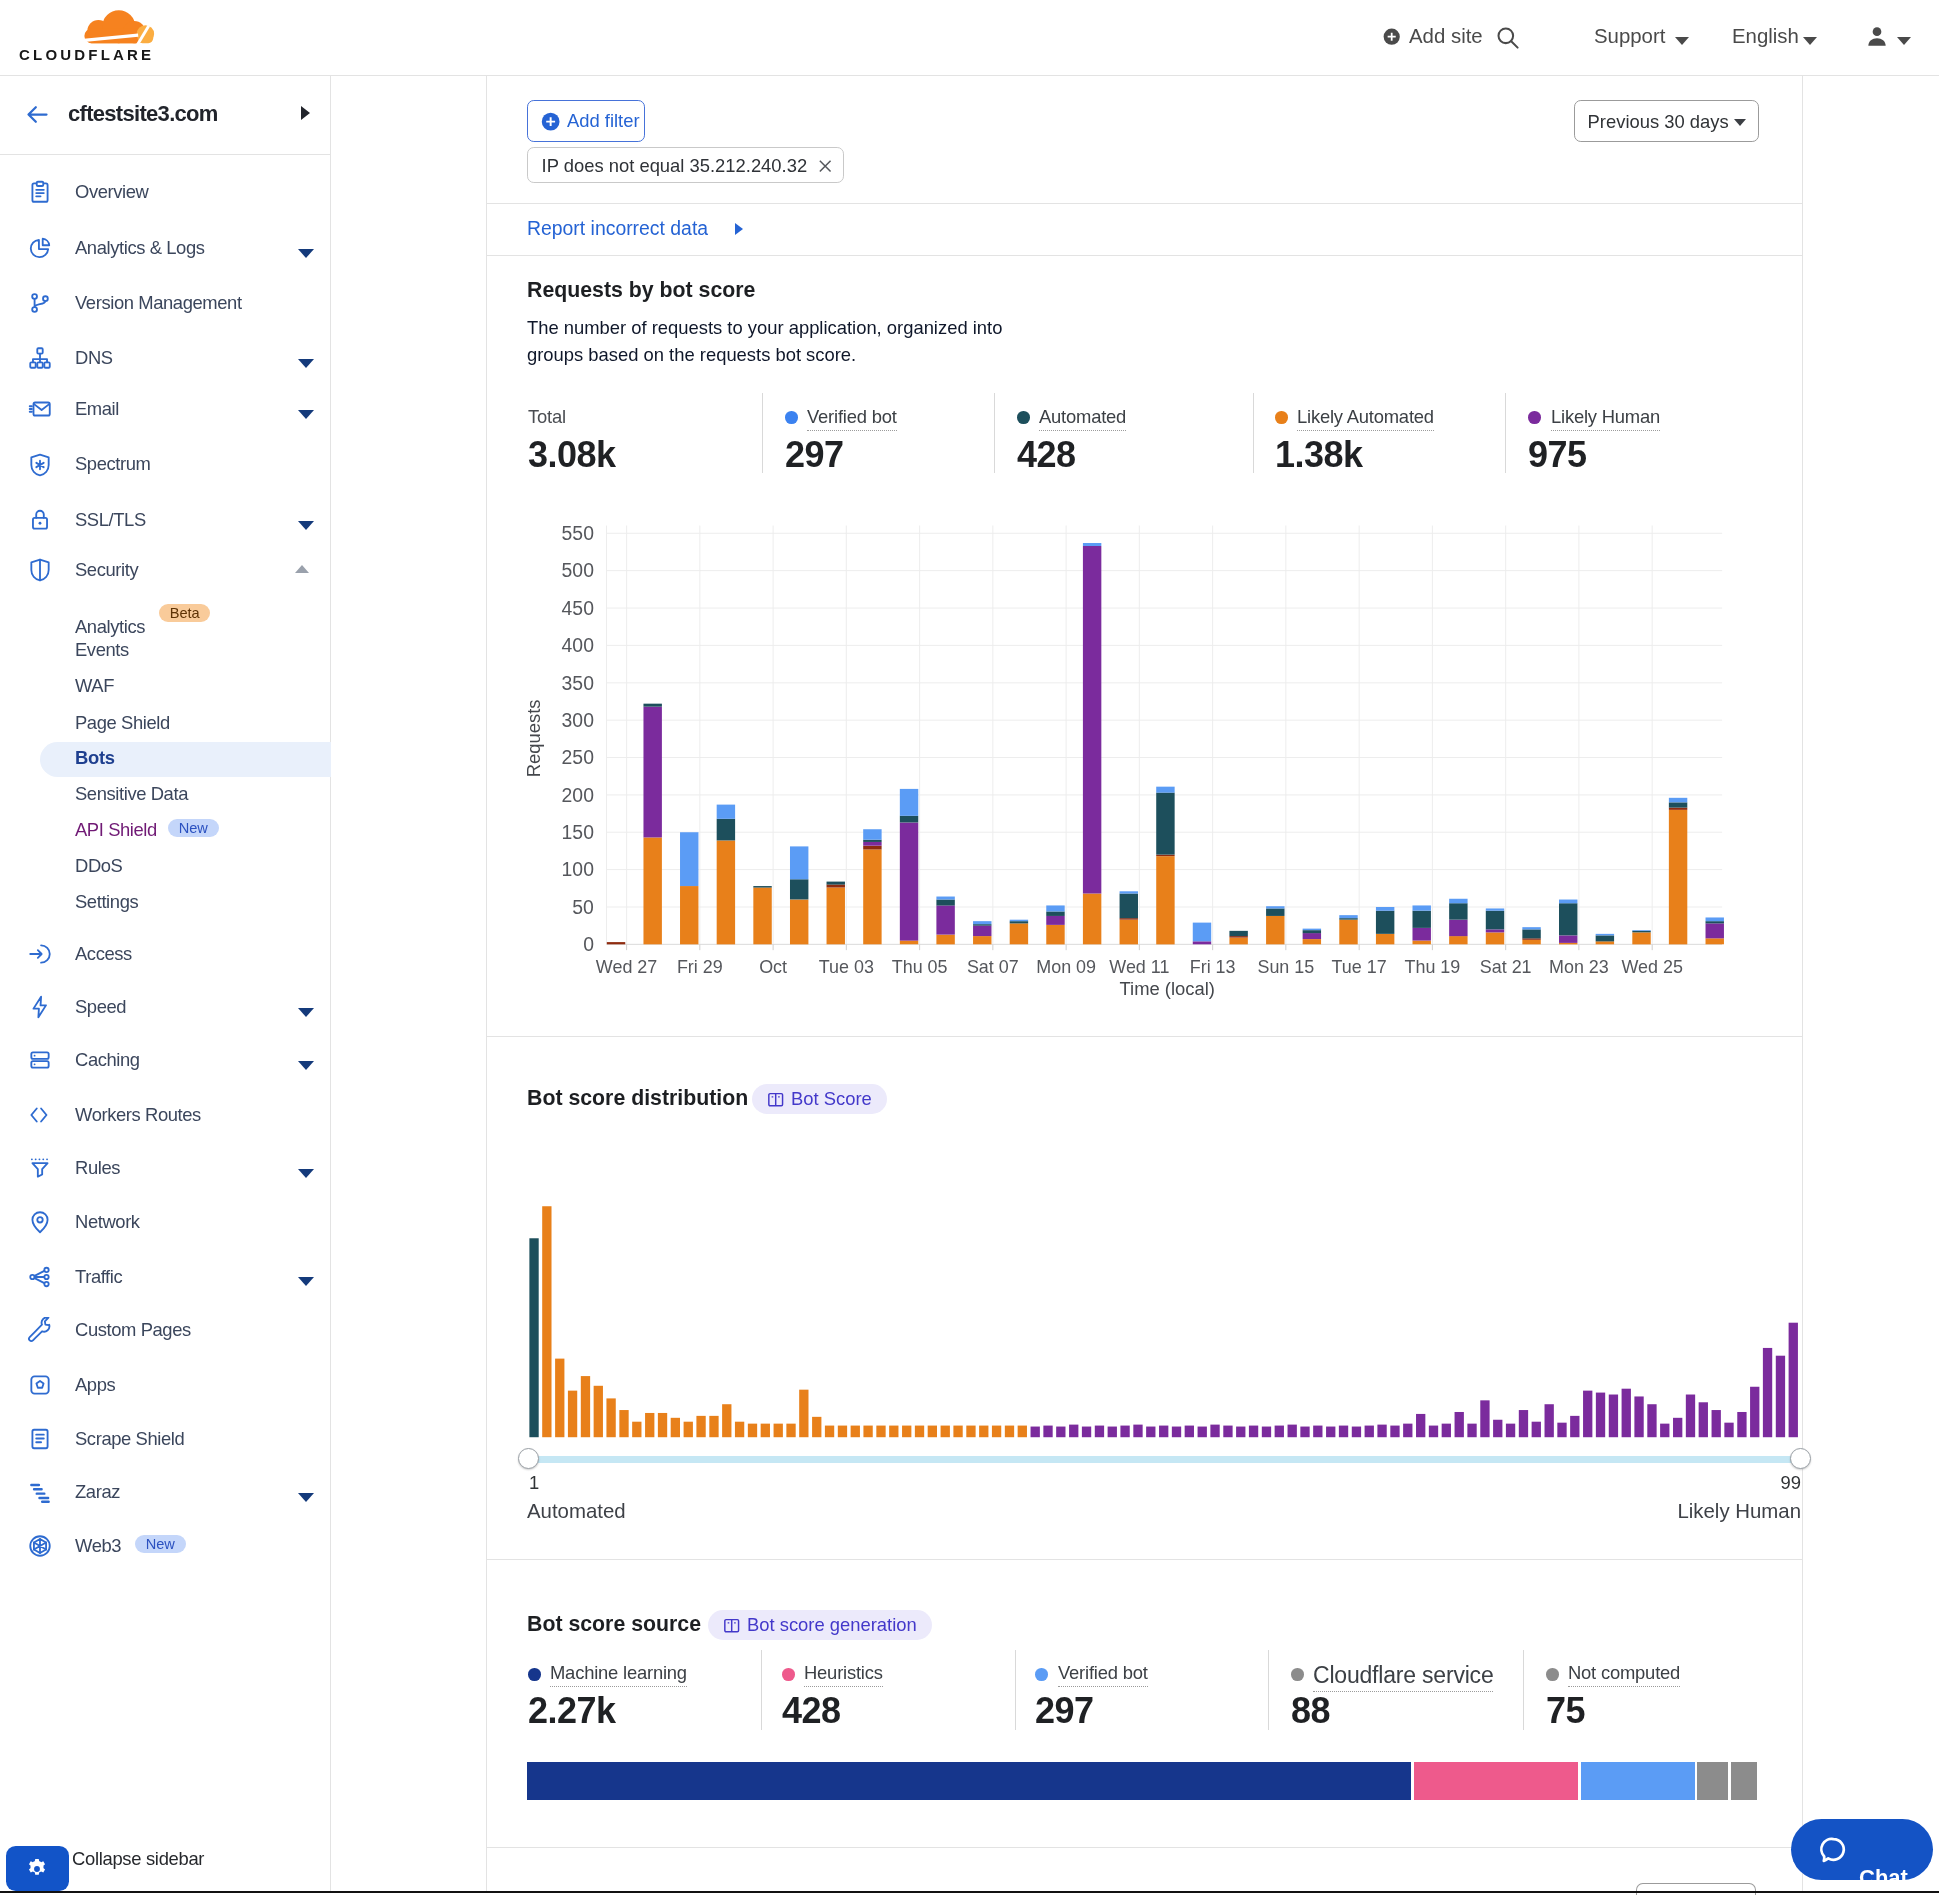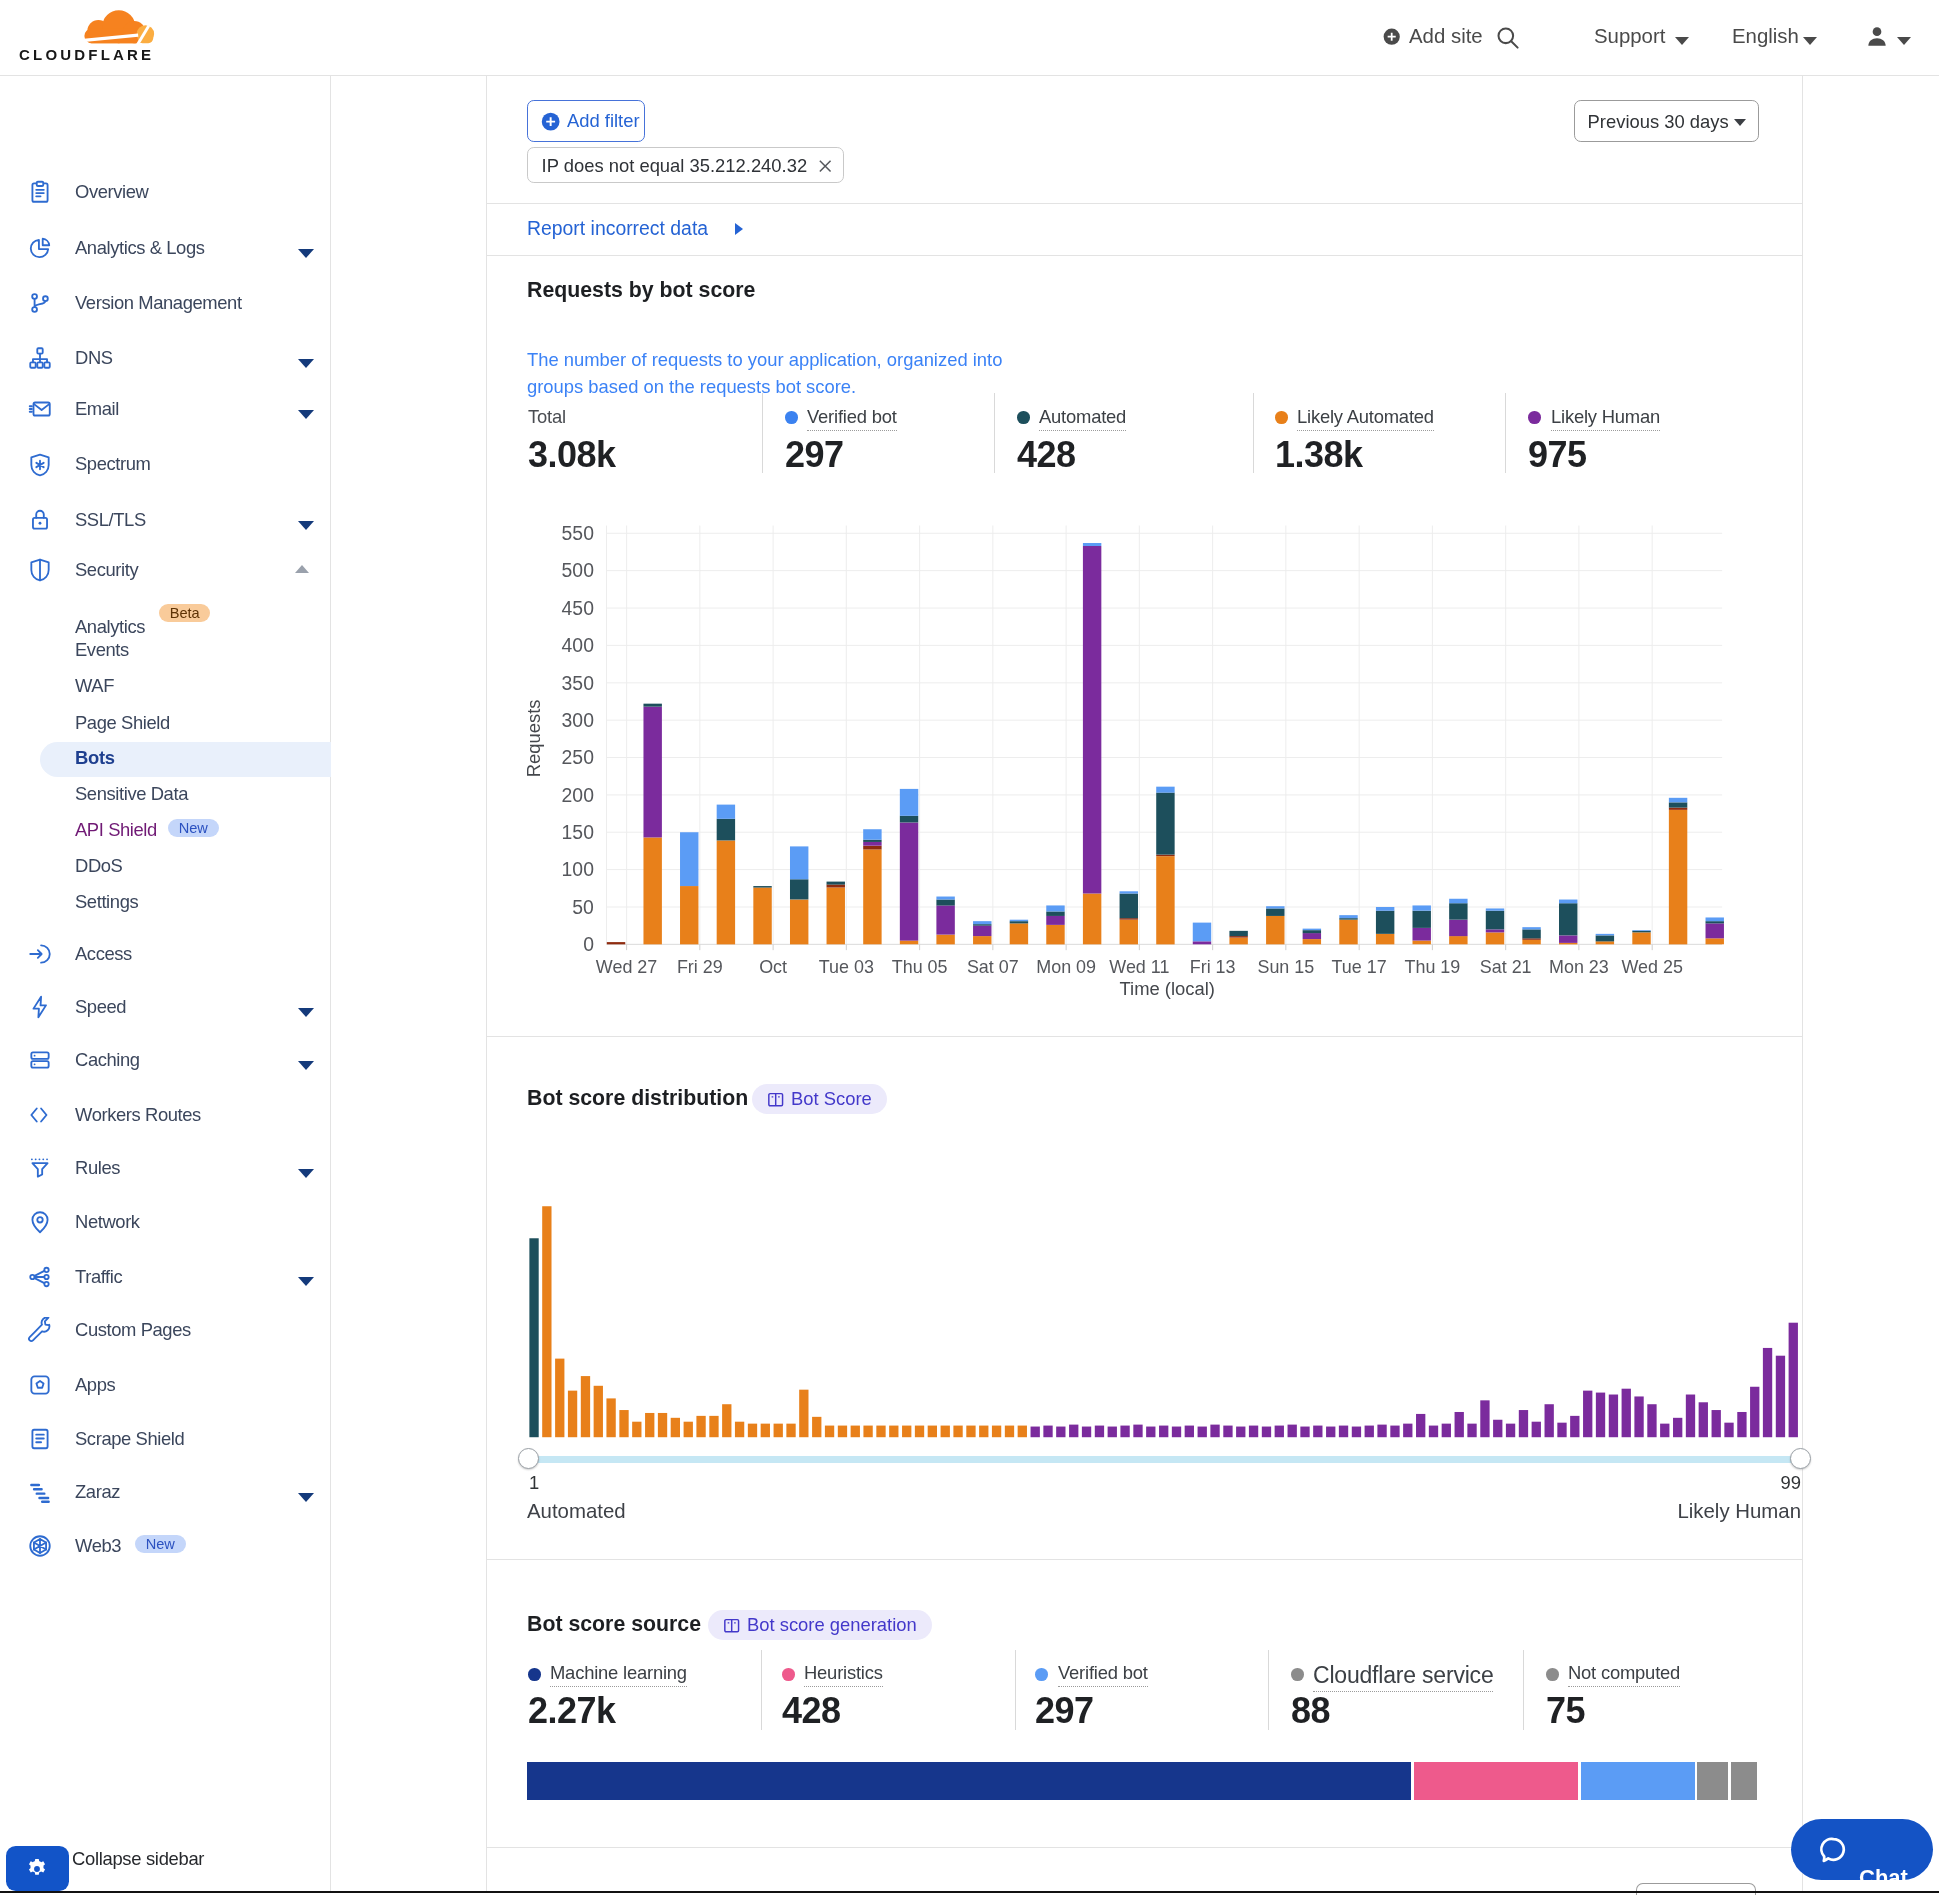--- a/index.html
+++ b/index.html
@@ -29,20 +29,27 @@
       <div style="position:absolute;left:1675px;top:31px;"><span style="display:inline-block;width:0;height:0;border-left:7.8px solid transparent;border-right:7.8px solid transparent;border-top:8.7px solid #4a4a4a;vertical-align:middle;"></span></div>
       <div style="position:absolute;left:1732px;top:25px;font-size:20.4px;color:#4a4a4a;">English</div>
       <div style="position:absolute;left:1803px;top:31px;"><span style="display:inline-block;width:0;height:0;border-left:7.8px solid transparent;border-right:7.8px solid transparent;border-top:8.7px solid #4a4a4a;vertical-align:middle;"></span></div>
       <svg style="position:absolute;left:1864px;top:23px;" width="26" height="26" viewBox="0 0 24 24" fill="#4a4a4a">
         <circle cx="12" cy="8" r="4"></circle>
         <path d="M4 21c0-4.4 3.6-7 8-7s8 2.6 8 7Z"></path>
       </svg>
       <div style="position:absolute;left:1897px;top:31px;"><span style="display:inline-block;width:0;height:0;border-left:7.8px solid transparent;border-right:7.8px solid transparent;border-top:8.7px solid #4a4a4a;vertical-align:middle;"></span></div>
     </div>
     <div style="position:absolute;left:0;top:76px;width:331px;height:1816px;background:#fff;border-right:1px solid #e3e3e3;">
+      <div style="position:absolute;left:0;top:0;width:331px;height:79px;border-bottom:1px solid #e3e3e3;">
+        <svg style="position:absolute;left:23px;top:25px;" width="29" height="27" viewBox="0 0 24 24" fill="none" stroke="#2e6bd0" stroke-width="2" stroke-linecap="round" stroke-linejoin="round">
+          <path d="M20 12H4M10.5 5.5 4 12l6.5 6.5"></path>
+        </svg>
+        <div style="position:absolute;left:68px;top:25px;font-size:22px;letter-spacing:-0.7px;font-weight:bold;color:#21242b;">cftestsite3.com</div>
+        <span style="position:absolute;left:301px;top:30px;display:inline-block;width:0;height:0;border-top:7.8px solid transparent;border-bottom:7.8px solid transparent;border-left:9.7px solid #21242b;"></span>
+      </div>
       <div style="position:absolute;left:27px;top:103px;width:26px;height:26px;"><svg width="26" height="26" viewBox="0 0 24 24" fill="none" stroke="#2e6bd0" stroke-width="1.7" stroke-linecap="round" stroke-linejoin="round">
           <rect x="5" y="4" width="14" height="17" rx="1.5"></rect>
           <rect x="9" y="2.5" width="6" height="4" rx="1" fill="#fff"></rect>
           <path d="M8.5 10h7M8.5 13h7M8.5 16h4"></path>
         </svg></div>
       <div style="position:absolute;left:75px;top:105px;font-size:18.4px;letter-spacing:-0.4px;color:#3b465c;">Overview</div>
       <div style="position:absolute;left:27px;top:159px;width:26px;height:26px;"><svg width="26" height="26" viewBox="0 0 24 24" fill="none" stroke="#2e6bd0" stroke-width="1.7" stroke-linecap="round" stroke-linejoin="round">
           <path d="M11 4.5A8 8 0 1 0 19.5 13H11Z"></path>
           <path d="M14.5 3.5a6.5 6.5 0 0 1 6 6h-6Z"></path>
         </svg></div>
@@ -195,21 +202,21 @@
         <path d="M5 5l14 14M19 5 5 19"></path>
       </svg>
     </div>
     <div style="position:absolute;left:1574px;top:100px;width:185px;height:42px;border:1px solid #9b9b9b;border-radius:6.8px;background:#fff;">
       <div style="position:absolute;left:12.6px;top:9.7px;font-size:18.4px;color:#303336;white-space:nowrap;">Previous 30 days</div>
       <span style="position:absolute;right:11.6px;top:17.5px;display:inline-block;width:0;height:0;border-left:6.8px solid transparent;border-right:6.8px solid transparent;border-top:7.8px solid #3c3f44;"></span>
     </div>
     <div style="position:absolute;left:527px;top:217px;font-size:19.4px;color:#2563d4;">Report incorrect data</div>
     <span style="position:absolute;left:735px;top:223px;display:inline-block;width:0;height:0;border-top:6.8px solid transparent;border-bottom:6.8px solid transparent;border-left:8.7px solid #2563d4;"></span>
     <div style="position:absolute;left:527px;top:278px;font-size:21.3px;font-weight:bold;color:#1d1f22;">Requests by bot score</div>
-    <div style="position:absolute;left:527px;top:314px;font-size:18.4px;color:#3b82f6;line-height:27px;margin-top:32px;">The number of requests to your application, organized into<br>groups based on the requests bot score.</div>
+    <div style="position:absolute;left:527px;top:314px;font-size:18.4px;color:#0f172a;line-height:27px;">The number of requests to your application, organized into<br>groups based on the requests bot score.</div>
     <div style="position:absolute;left:528px;top:406px;font-size:18.4px;letter-spacing:-0.2px;color:#4a4d52;">Total</div>
     <div style="position:absolute;left:528px;top:434px;font-size:36px;font-weight:600;color:#1f2124;letter-spacing:-0.5px;">3.08k</div>
     <div style="position:absolute;left:785px;top:411px;width:12.6px;height:12.6px;border-radius:50%;background:#3b82f0;"></div>
     <div style="position:absolute;left:807px;top:406px;font-size:18.4px;letter-spacing:-0.2px;color:#3c4045;border-bottom:1.9px dotted #9b9b9b;padding-bottom:1.9px;">Verified bot</div>
     <div style="position:absolute;left:785px;top:434px;font-size:36px;font-weight:600;color:#1f2124;letter-spacing:-0.5px;">297</div>
     <div style="position:absolute;left:1017px;top:411px;width:12.6px;height:12.6px;border-radius:50%;background:#1d4f5c;"></div>
     <div style="position:absolute;left:1039px;top:406px;font-size:18.4px;letter-spacing:-0.2px;color:#3c4045;border-bottom:1.9px dotted #9b9b9b;padding-bottom:1.9px;">Automated</div>
     <div style="position:absolute;left:1017px;top:434px;font-size:36px;font-weight:600;color:#1f2124;letter-spacing:-0.5px;">428</div>
     <div style="position:absolute;left:1275px;top:411px;width:12.6px;height:12.6px;border-radius:50%;background:#e8801a;"></div>
     <div style="position:absolute;left:1297px;top:406px;font-size:18.4px;letter-spacing:-0.2px;color:#3c4045;border-bottom:1.9px dotted #9b9b9b;padding-bottom:1.9px;">Likely Automated</div>

